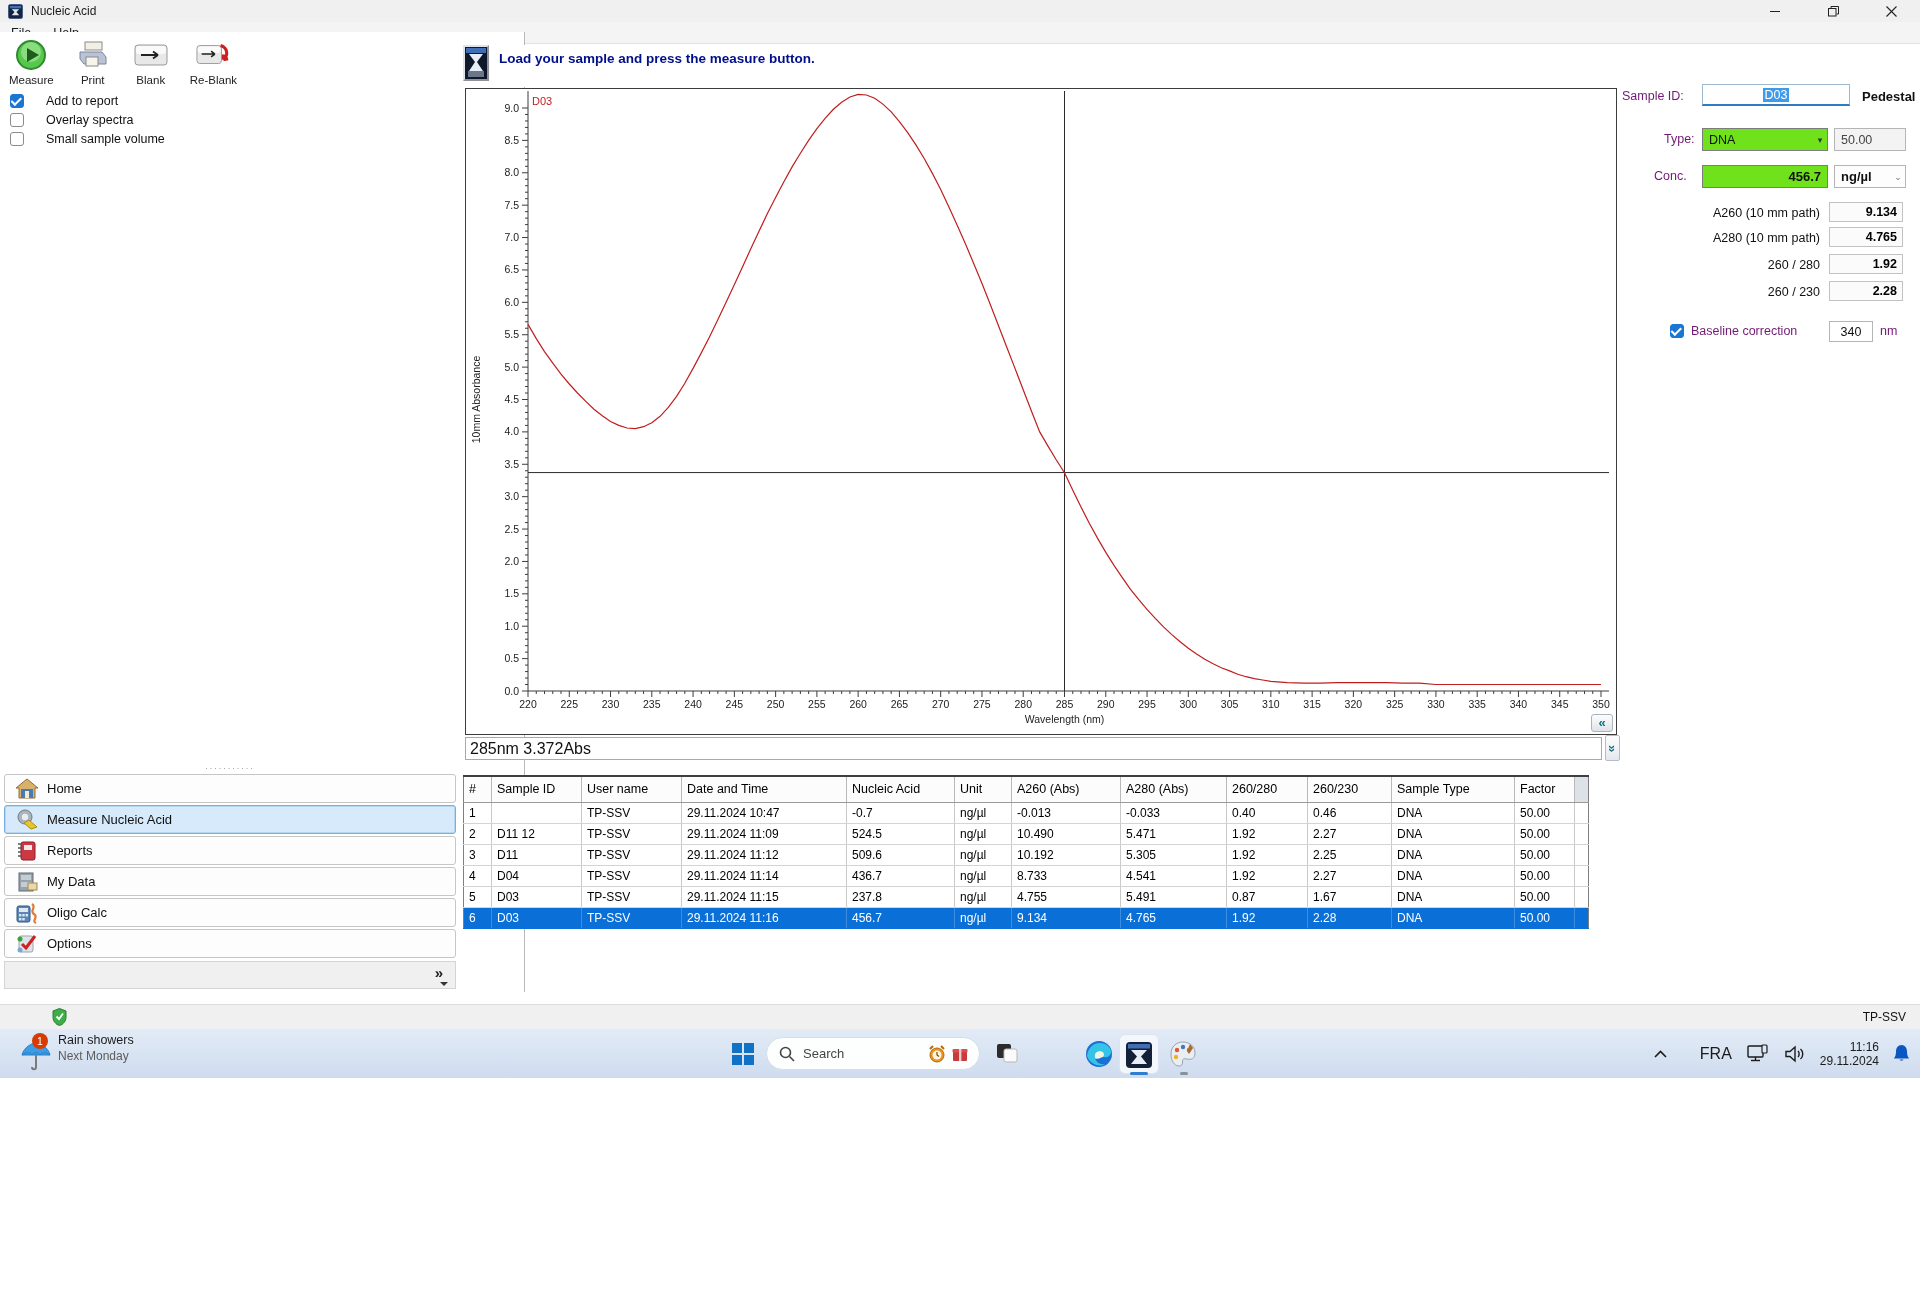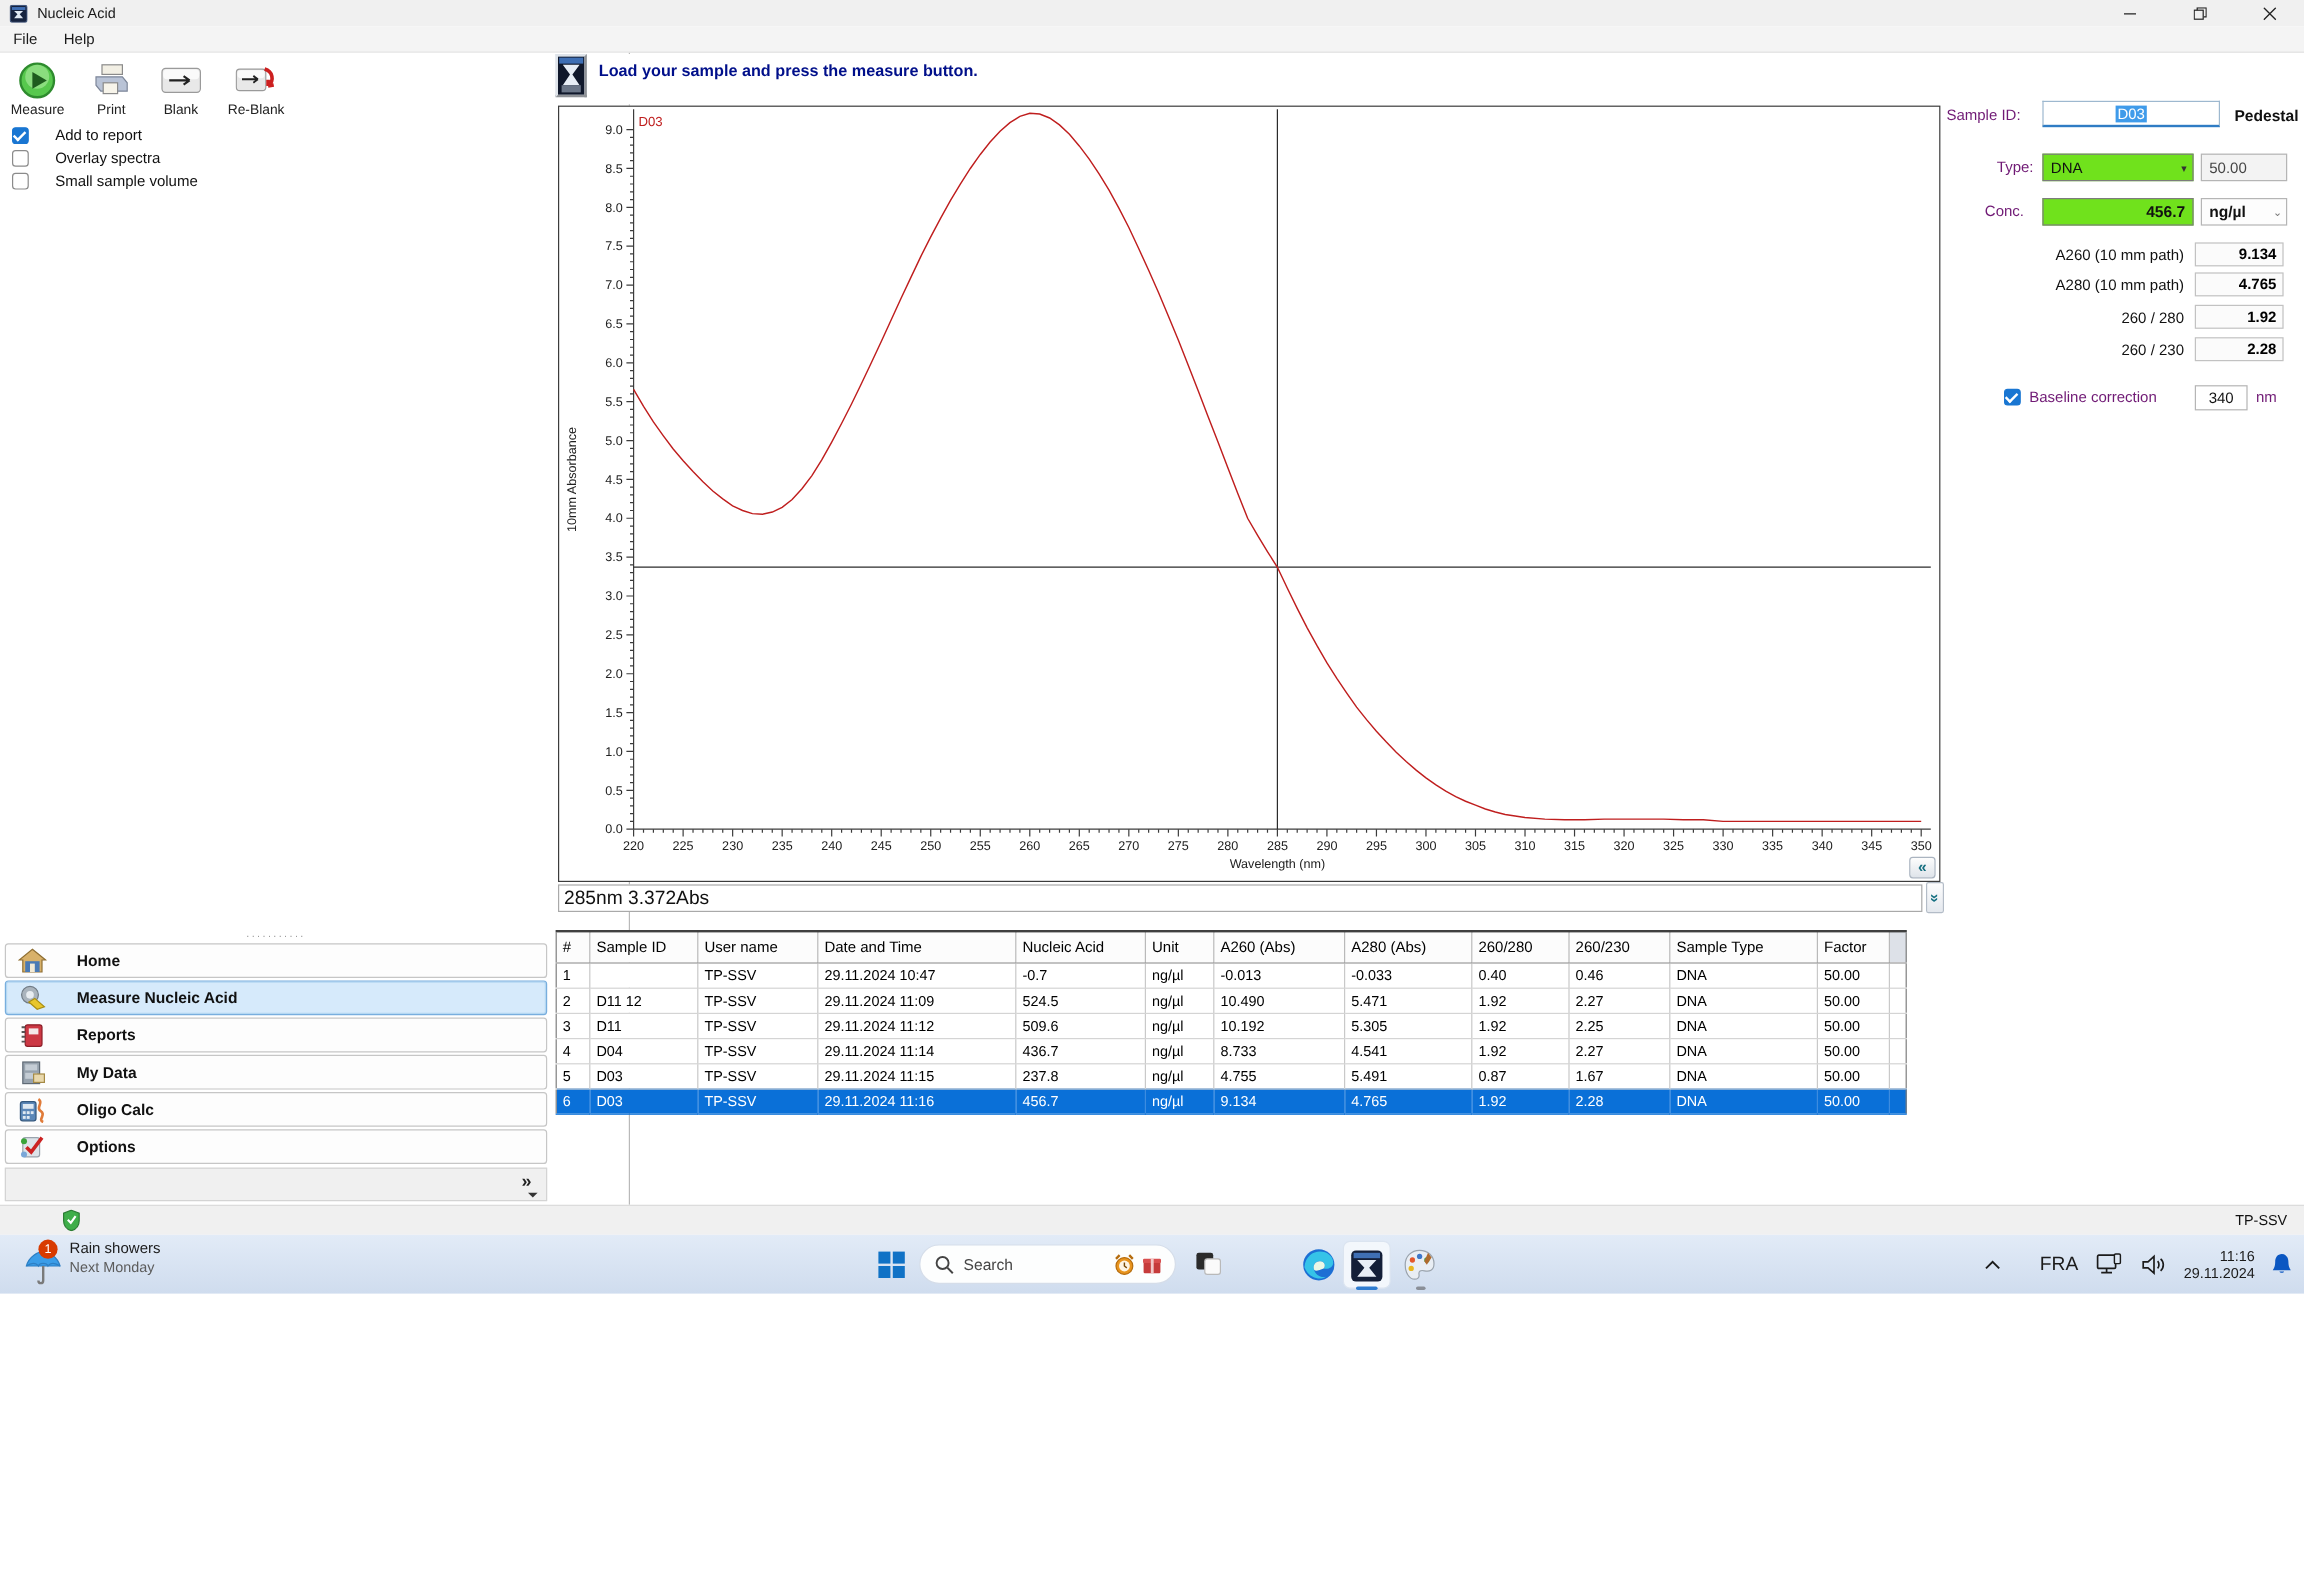--- a/index.html
+++ b/index.html
@@ -12,41 +12,41 @@
     display:flex; align-items:center; }
   #title-icon { width:15px; height:15px; margin-left:8px; }
   #window-title { font-size:12px; color:#1a1a1a; margin-left:8px; }
   .win-btns { position:absolute; right:0; top:0; height:22px; display:flex; }
   .win-btn { width:58px; height:22px; display:flex; align-items:center; justify-content:center; color:#333; }
   #menubar { position:absolute; left:0; top:22px; width:1920px; height:22px; background:#f4f4f4;
     display:flex; align-items:center; border-bottom:1px solid #e2e2e2; }
   .menu-item { font-size:12.5px; color:#1a1a1a; padding:2px 11px; }
 
   
-  #left-panel { position:absolute; left:0; top:44px; width:525px; height:960px; background:#fff;
+  #left-panel { position:absolute; left:0; top:32px; width:525px; height:960px; background:#fff;
     border-right:1px solid #b9b9b9; }
   #toolbar { position:absolute; left:6px; top:4px; display:flex; gap:14px; }
   .tb-btn { display:flex; flex-direction:column; align-items:center; min-width:44px; padding:2px 3px; }
   .tb-icon { width:34px; height:34px; display:flex; align-items:center; justify-content:center; }
   .tb-label { font-size:11.5px; color:#222; margin-top:2px; }
   #checkbox-group { position:absolute; left:10px; top:62px; display:flex; flex-direction:column; gap:5px; }
   .chk { display:flex; align-items:center; gap:22px; font-size:12.5px; color:#111; }
   .chk-box { width:14px; height:14px; border:1px solid #8b8b8b; border-radius:3px; background:#fff;
     display:flex; align-items:center; justify-content:center; }
   .chk-box.checked { background:#1976d2; border-color:#1976d2; }
   .chk-box.checked::after { content:""; width:8px; height:4px; border-left:2px solid #fff;
     border-bottom:2px solid #fff; transform:rotate(-45deg) translate(0px,-1px); }
   #splitter-dots { position:absolute; left:0; top:731px; width:460px; text-align:center;
     color:#9a9a9a; font-size:9px; letter-spacing:2px; line-height:6px; }
   #sidebar-menu { position:absolute; left:4px; top:740px; width:452px; }
   .side-item { height:29px; margin-top:2px; border:1px solid #c6c6c6; border-radius:3px;
     background:#fdfdfd; display:flex; align-items:center; }
   .side-item.selected { background:#d6eafb; border:1px solid #78aede; box-shadow:0 0 0 1px #b5d8f2 inset; }
   .side-icon { width:24px; height:22px; margin-left:10px; }
-  .side-label { font-size:13px; font-weight:bold; color:#111; margin-left:25px; }
+  .side-label { font-size:13px; font-weight:normal; color:#111; margin-left:8px; }
   #sidebar-footer { position:absolute; left:4px; top:929px; width:452px; height:28px;
     background:#f0f0f0; border:1px solid #d4d4d4; }
   #sidebar-expander { position:absolute; right:12px; top:2px; font-size:15px; font-weight:bold; color:#222; }
   #sidebar-expander::after { content:""; position:absolute; left:5px; top:18px; border-left:4px solid transparent;
     border-right:4px solid transparent; border-top:4px solid #333; }
 
   
   #message-bar { position:absolute; left:463px; top:45px; width:1457px; height:42px; background:#fff; }
   #message-icon-box { position:absolute; left:0px; top:0px; width:26px; height:36px; border:2px outset #dfe4ea; background:#cfd6de; }
   #message-text { position:absolute; left:36px; top:6px; font-size:13.5px; font-weight:bold; color:#000f8a; }

